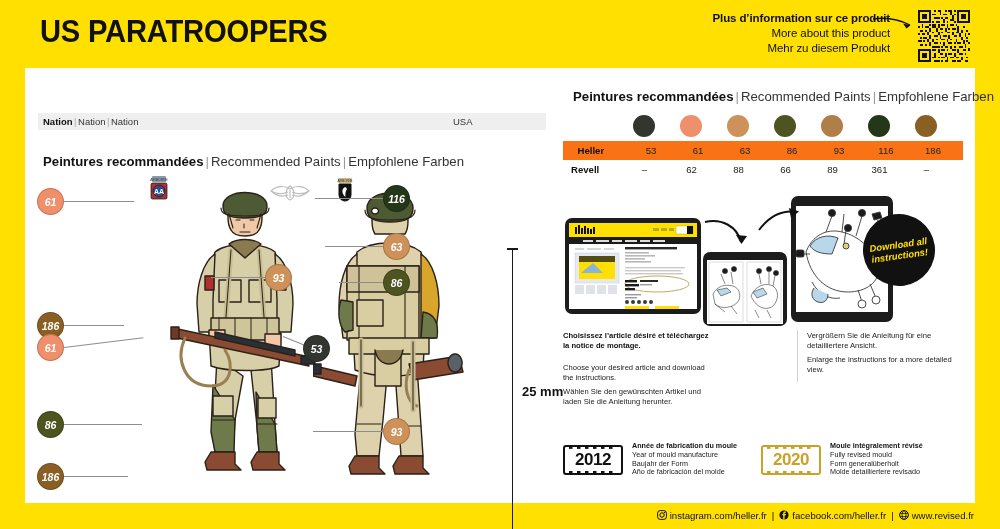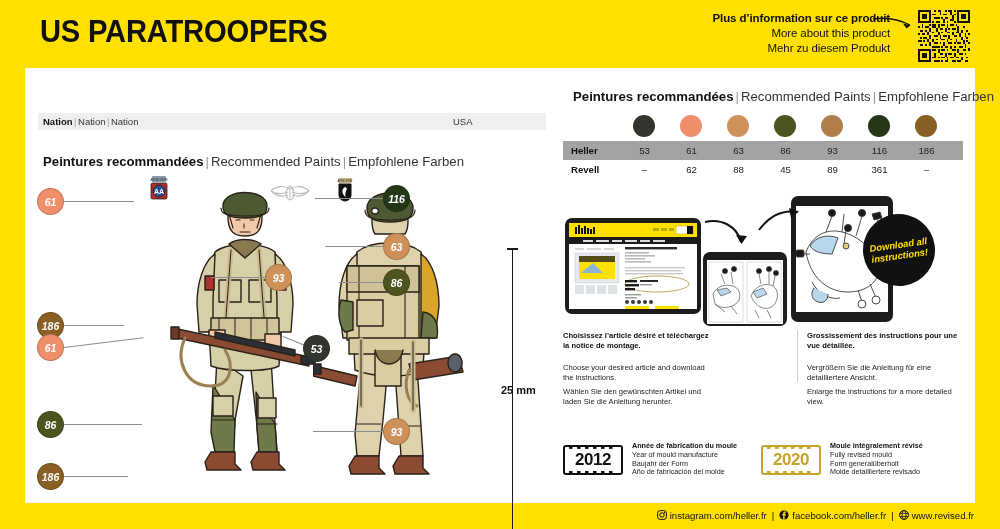--- a/index.html
+++ b/index.html
@@ -61,32 +61,32 @@
     position: absolute; width: 27px; height: 27px; border-radius: 50%;
     display: flex; align-items: center; justify-content: center;
     font-size: 10.5px; font-style: italic; font-weight: 700; color: #fff;
     border: 1px solid rgba(0,0,0,.18);
   }
   .leader { position: absolute; height: 1px; background: #8d8d8d; }
 
   
   .scale-bar { position: absolute; left: 487px; top: 72px; width: 1px; height: 300px; background: #1a1a1a; }
   .scale-cap { position: absolute; width: 11px; height: 2px; background: #1a1a1a; left: -5px; }
-  .scale-label { position: absolute; left: 476px; top: 208px; font-size: 11px; font-weight: 700; color: #111; white-space: nowrap; }
+  .scale-label { position: absolute; left: 497px; top: 208px; font-size: 13px; font-weight: 700; color: #111; white-space: nowrap; }
 
   
   .right-col { position: absolute; left: 530px; top: 0; width: 420px; height: 435px; }
   .paints-head-right { position: absolute; left: 18px; top: 20px; }
 
   .swatch-row { position: absolute; left: 18px; top: 45px; width: 390px; height: 26px; }
   .swatch { position: absolute; width: 22px; height: 22px; border-radius: 50%; top: 2px; }
 
   .paint-table { position: absolute; left: 8px; top: 73px; width: 400px; }
   .ptr { display: flex; align-items: center; height: 19px; }
-  .ptr.alt { background: #a3a3a3; }
+  .ptr.alt { background: #f97316; justify-content: center; }
   .pt-name { width: 58px; padding-left: 8px; font-size: 9.6px; font-weight: 700; color: #111; }
   .pt-cell { width: 47px; text-align: center; font-size: 9.6px; color: #222; }
 
   
   .devices { position: absolute; left: 6px; top: 118px; width: 410px; height: 140px; }
   .device { position: absolute; background: #1c1c1c; border-radius: 7px; }
   .device .screen { position: absolute; background: #fff; overflow: hidden; }
 
   .badge-dl {
     position: absolute; right: 6px; top: 20px; width: 72px; height: 72px;
@@ -401,21 +401,21 @@
         <div class="pt-cell">86</div>
         <div class="pt-cell">93</div>
         <div class="pt-cell">116</div>
         <div class="pt-cell">186</div>
       </div>
       <div class="ptr">
         <div class="pt-name">Revell</div>
         <div class="pt-cell">–</div>
         <div class="pt-cell">62</div>
         <div class="pt-cell">88</div>
-        <div class="pt-cell">45</div>
+        <div class="pt-cell">66</div>
         <div class="pt-cell">89</div>
         <div class="pt-cell">361</div>
         <div class="pt-cell">–</div>
       </div>
     </div>
 
     <div class="devices">
 
       <div class="device" style="left:4px;top:32px;width:136px;height:96px;">
         <div class="screen" style="left:4px;top:5px;width:128px;height:86px;">
@@ -577,21 +577,20 @@
 
     <div class="howto" style="left:8px;top:263px;width:150px;">
       <span class="b">Choisissez l’article désiré et téléchargez la notice de montage.</span>
       <span class="p">Choose your desired article and download the instructions.</span>
       <span class="p">Wählen Sie den gewünschten Artikel und laden Sie die Anleitung herunter.</span>
     </div>
 
     <div class="howto-divider" style="left:242px;top:262px;height:52px;"></div>
 
     <div class="howto" style="left:252px;top:263px;width:158px;">
-      <span class="b">Grossissement des instructions pour une vue détaillée.</span>
       <span class="p">Vergrößern Sie die Anleitung für eine detailliertere Ansicht.</span>
       <span class="p">Enlarge the instructions for a more detailed view.</span>
     </div>
 
     <div class="mould-row">
       <div class="mould-item" style="left:0px;top:2px;">
         <div class="mould-box">
           <svg style="position:absolute;left:-2px;top:-2px;width:60px;height:30px;" viewBox="0 0 60 30">
             <g fill="#111">
                 <rect x="6" y="1.5" width="3.5" height="2.4"></rect>

